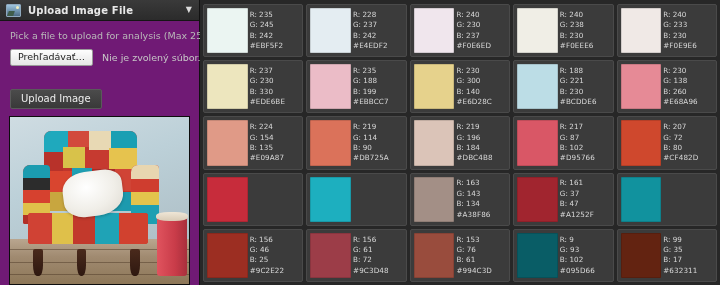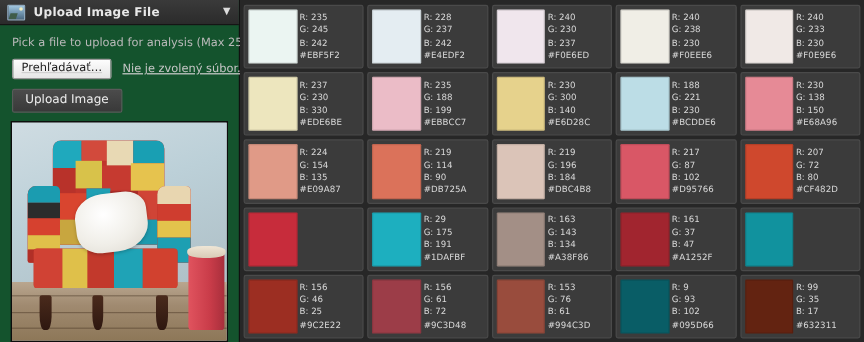--- a/index.html
+++ b/index.html
@@ -19,21 +19,21 @@
     width: 720px;
     height: 285px;
     background: #252525;
     display: flex;
   }
 
   
   .left-panel {
     width: 200px;
     flex: 0 0 200px;
-    background: #14532d;
+    background: #701a75;
     border-right: 1px solid #111;
     display: flex;
     flex-direction: column;
     box-sizing: border-box;
   }
   .panel-header {
     height: 21px;
     background: linear-gradient(to bottom, #3a3a3a 0%, #2b2b2b 100%);
     border-bottom: 1px solid #151515;
     display: flex;
@@ -88,22 +88,21 @@
   }
   .hint-text {
     font-size: 9.5px;
     color: #b9b9b9;
     margin-bottom: 8px;
     white-space: nowrap;
   }
   .file-row {
     display: flex;
     align-items: center;
-    margin-bottom: 5px;
-    text-decoration: underline;
+    margin-bottom: 21px;
   }
   .browse-btn {
     font-family: "DejaVu Sans", "Liberation Sans", sans-serif;
     font-size: 9.5px;
     color: #1d1d1d;
     background: linear-gradient(to bottom, #fdfdfd 0%, #e6e6e6 100%);
     border: 1px solid #9a9a9a;
     border-radius: 2px;
     padding: 2px 7px 3px 7px;
     line-height: 1.1;
@@ -405,21 +404,21 @@
           <span>G: 221</span>
           <span>B: 230</span>
           <span class="swatch-hex">#BCDDE6</span>
         </div>
       </div>
       <div class="swatch-card">
         <div class="swatch-chip" style="background: rgb(230, 138, 150);"></div>
         <div class="swatch-info">
           <span>R: 230</span>
           <span>G: 138</span>
-          <span>B: 150</span>
+          <span>B: 260</span>
           <span class="swatch-hex">#E68A96</span>
         </div>
       </div>
       <div class="swatch-card">
         <div class="swatch-chip" style="background: rgb(224, 154, 135);"></div>
         <div class="swatch-info">
           <span>R: 224</span>
           <span>G: 154</span>
           <span>B: 135</span>
           <span class="swatch-hex">#E09A87</span>
@@ -459,26 +458,20 @@
           <span>G: 72</span>
           <span>B: 80</span>
           <span class="swatch-hex">#CF482D</span>
         </div>
       </div>
       <div class="swatch-card">
         <div class="swatch-chip" style="background: rgb(199, 44, 59);"></div>
       </div>
       <div class="swatch-card">
         <div class="swatch-chip" style="background: rgb(29, 175, 191);"></div>
-        <div class="swatch-info">
-          <span>R: 29</span>
-          <span>G: 175</span>
-          <span>B: 191</span>
-          <span class="swatch-hex">#1DAFBF</span>
-        </div>
       </div>
       <div class="swatch-card">
         <div class="swatch-chip" style="background: rgb(163, 143, 134);"></div>
         <div class="swatch-info">
           <span>R: 163</span>
           <span>G: 143</span>
           <span>B: 134</span>
           <span class="swatch-hex">#A38F86</span>
         </div>
       </div>

